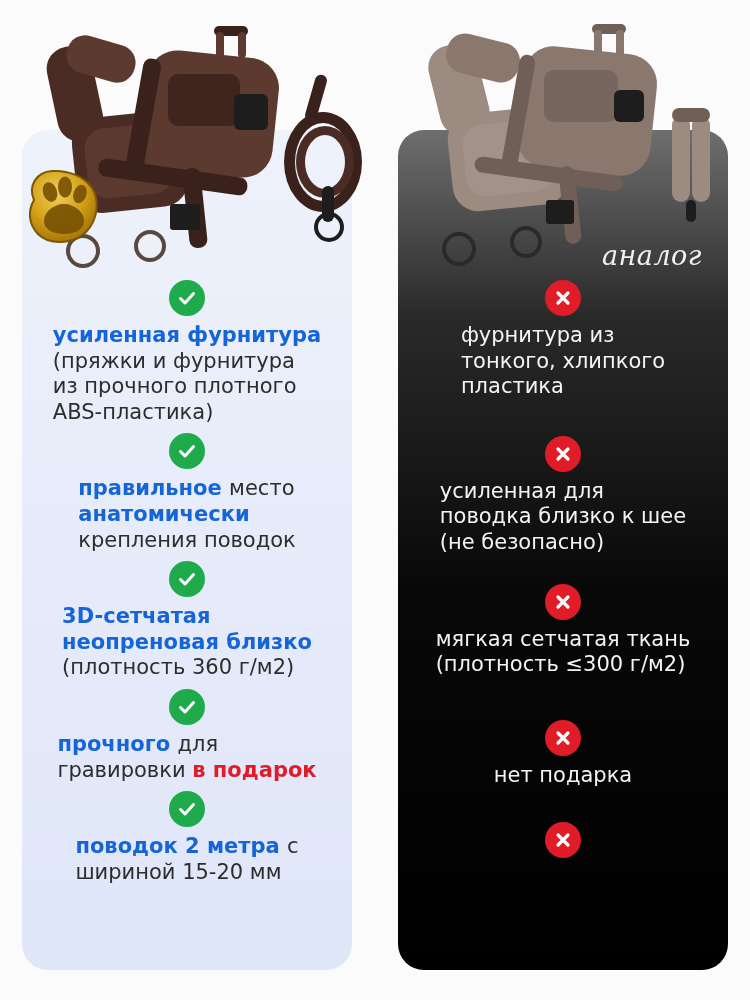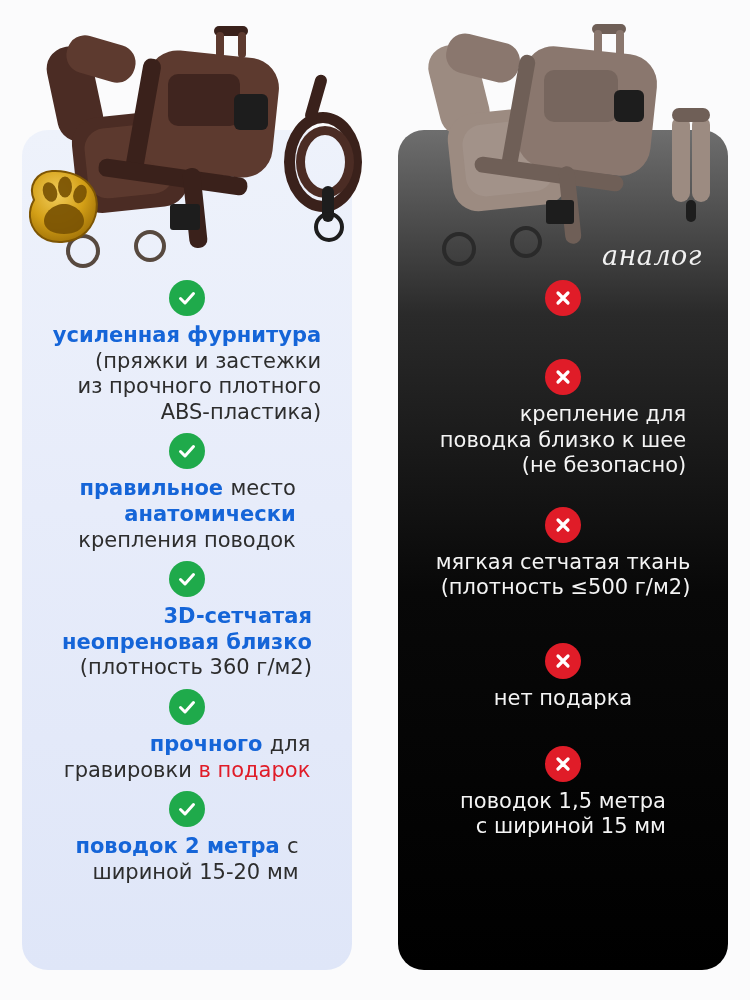--- a/index.html
+++ b/index.html
@@ -141,39 +141,39 @@
     align-items: center;
     justify-content: center;
     margin-bottom: 7px;
     flex: none;
   }
   .mark-ok { background: #1faa4b; }
   .mark-no { background: #e01c28; }
   .mark svg { display: block; }
 
   .text {
-    text-align: right;
+    text-align: left;
     line-height: 1.22;
     font-family: "DejaVu Sans", sans-serif;
   }
   .text-left {
     color: #2d2d2d;
     font-size: 21px;
   }
   .text-right {
     color: #f4f4f4;
     font-size: 21px;
   }
   .hl-blue {
     color: #1565d8;
     font-weight: bold;
   }
   .hl-red {
     color: #e01c28;
-    font-weight: normal;
+    font-weight: bold;
   }
 
   
   .r0 { margin-top: 2px; }
   .gap-l1 { margin-top: 8px; }
 </style>
 </head>
 <body>
 
 <div class="canvas">
@@ -267,21 +267,21 @@
   <div class="list list-left">
 
     <div class="item r0">
       <div class="mark mark-ok">
         <svg width="20" height="20" viewBox="0 0 20 20">
             <path d="M3.5 10.5 L8 15 L16.5 5.5" fill="none" stroke="#ffffff" stroke-width="3" stroke-linecap="round" stroke-linejoin="round"></path>
           </svg>
       </div>
       <div class="text text-left">
         <div><span class="hl-blue">усиленная фурнитура</span></div>
-        <div><span>(пряжки и застежки</span></div>
+        <div><span>(пряжки и фурнитура</span></div>
         <div><span>из прочного плотного</span></div>
         <div><span>ABS-пластика)</span></div>
       </div>
     </div>
 
     <div class="item gap-l1">
       <div class="mark mark-ok">
         <svg width="20" height="20" viewBox="0 0 20 20">
             <path d="M3.5 10.5 L8 15 L16.5 5.5" fill="none" stroke="#ffffff" stroke-width="3" stroke-linecap="round" stroke-linejoin="round"></path>
           </svg>
@@ -333,65 +333,66 @@
   </div>
 
   <div class="list list-right">
 
     <div class="item r0">
       <div class="mark mark-no">
         <svg width="18" height="18" viewBox="0 0 18 18">
             <path d="M4 4 L14 14 M14 4 L4 14" fill="none" stroke="#ffffff" stroke-width="3.2" stroke-linecap="round"></path>
           </svg>
       </div>
+      <div class="text text-right">
+        <div><span>фурнитура из</span></div>
+        <div><span>тонкого, хлипкого</span></div>
+        <div><span>пластика</span></div>
+      </div>
     </div>
 
     <div class="item" style="margin-top:36px;">
       <div class="mark mark-no">
         <svg width="18" height="18" viewBox="0 0 18 18">
             <path d="M4 4 L14 14 M14 4 L4 14" fill="none" stroke="#ffffff" stroke-width="3.2" stroke-linecap="round"></path>
           </svg>
       </div>
       <div class="text text-right">
-        <div><span>крепление для</span></div>
+        <div><span>усиленная для</span></div>
         <div><span>поводка близко к шее</span></div>
         <div><span>(не безопасно)</span></div>
       </div>
     </div>
 
     <div class="item" style="margin-top:28px;">
       <div class="mark mark-no">
         <svg width="18" height="18" viewBox="0 0 18 18">
             <path d="M4 4 L14 14 M14 4 L4 14" fill="none" stroke="#ffffff" stroke-width="3.2" stroke-linecap="round"></path>
           </svg>
       </div>
       <div class="text text-right">
         <div><span>мягкая сетчатая ткань</span></div>
-        <div><span>(плотность ≤500 г/м2)</span></div>
+        <div><span>(плотность ≤300 г/м2)</span></div>
       </div>
     </div>
 
     <div class="item" style="margin-top:42px;">
       <div class="mark mark-no">
         <svg width="18" height="18" viewBox="0 0 18 18">
             <path d="M4 4 L14 14 M14 4 L4 14" fill="none" stroke="#ffffff" stroke-width="3.2" stroke-linecap="round"></path>
           </svg>
       </div>
       <div class="text text-right">
         <div><span>нет подарка</span></div>
       </div>
     </div>
 
     <div class="item" style="margin-top:34px;">
       <div class="mark mark-no">
         <svg width="18" height="18" viewBox="0 0 18 18">
             <path d="M4 4 L14 14 M14 4 L4 14" fill="none" stroke="#ffffff" stroke-width="3.2" stroke-linecap="round"></path>
           </svg>
       </div>
-      <div class="text text-right">
-        <div><span>поводок 1,5 метра</span></div>
-        <div><span>с шириной 15 мм</span></div>
-      </div>
     </div>
 
   </div>
 
 </div>
 
 </body></html>

